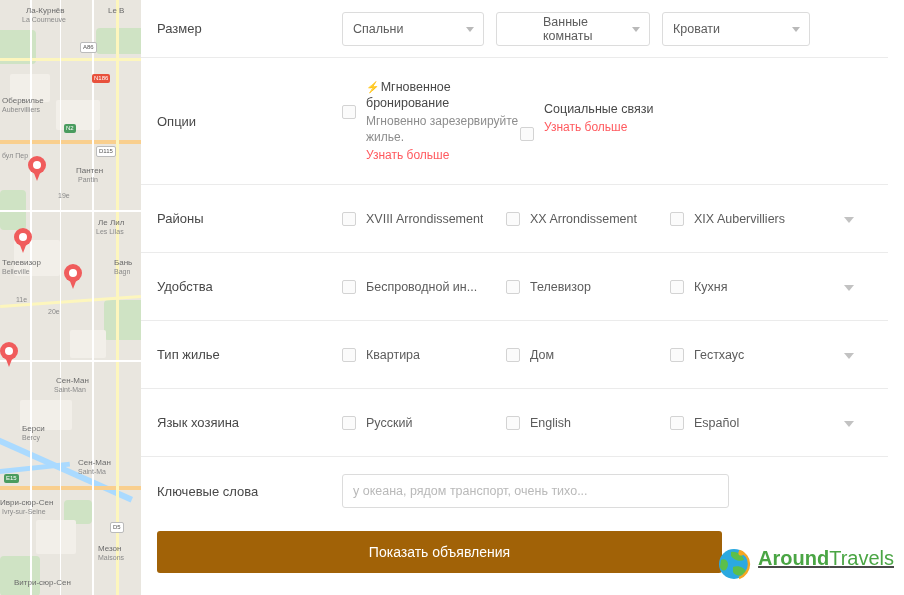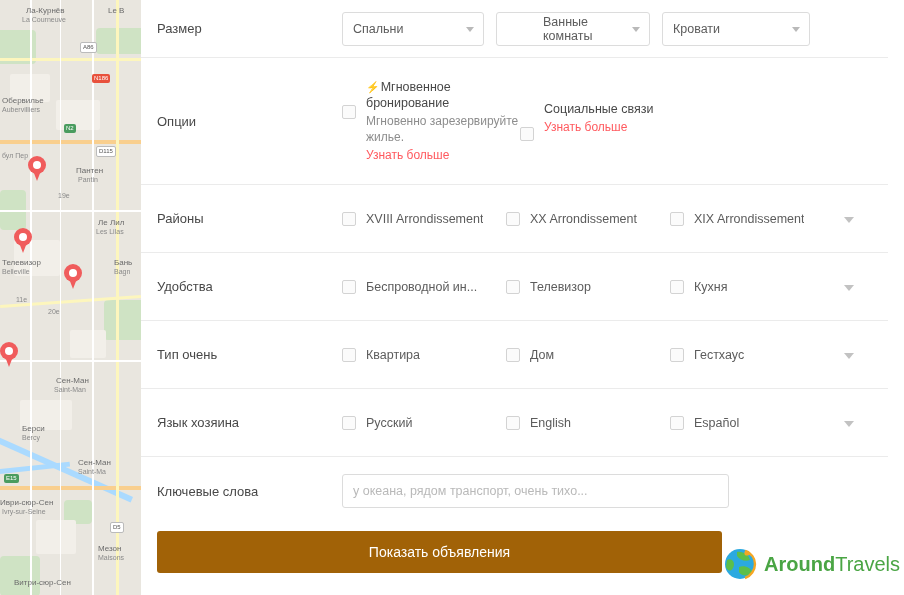--- a/index.html
+++ b/index.html
@@ -301,24 +301,24 @@
     border-radius: 3px;
     color: #ffffff;
     font-size: 14px;
     font-family: "Liberation Sans", sans-serif;
     cursor: pointer;
   }
 
   
   .logo {
     position: absolute;
-    right: 4px;
+    right: 10px;
     bottom: 14px;
     display: flex;
-    align-items: center;
+    text-decoration: underline;
   }
   .logo .globe {
     position: relative;
     width: 34px;
     height: 34px;
     margin-right: 7px;
   }
   .logo-text {
     font-size: 20px;
     color: #4aa544;
@@ -485,21 +485,21 @@
         <div class="trip c1">
           <div class="cb"></div>
           <span class="txt">XVIII Arrondissement</span>
         </div>
         <div class="trip c2">
           <div class="cb"></div>
           <span class="txt">XX Arrondissement</span>
         </div>
         <div class="trip c3">
           <div class="cb"></div>
-          <span class="txt">XIX Arrondissement</span>
+          <span class="txt">XIX Aubervilliers</span>
         </div>
       </div>
       <div class="row-caret"></div>
     </div>
 
     <div class="row row-triple">
       <div class="label">Удобства</div>
       <div class="fields">
         <div class="trip c1">
           <div class="cb"></div>
@@ -511,21 +511,21 @@
         </div>
         <div class="trip c3">
           <div class="cb"></div>
           <span class="txt">Кухня</span>
         </div>
       </div>
       <div class="row-caret"></div>
     </div>
 
     <div class="row row-triple">
-      <div class="label">Тип очень</div>
+      <div class="label">Тип жилье</div>
       <div class="fields">
         <div class="trip c1">
           <div class="cb"></div>
           <span class="txt">Квартира</span>
         </div>
         <div class="trip c2">
           <div class="cb"></div>
           <span class="txt">Дом</span>
         </div>
         <div class="trip c3">

